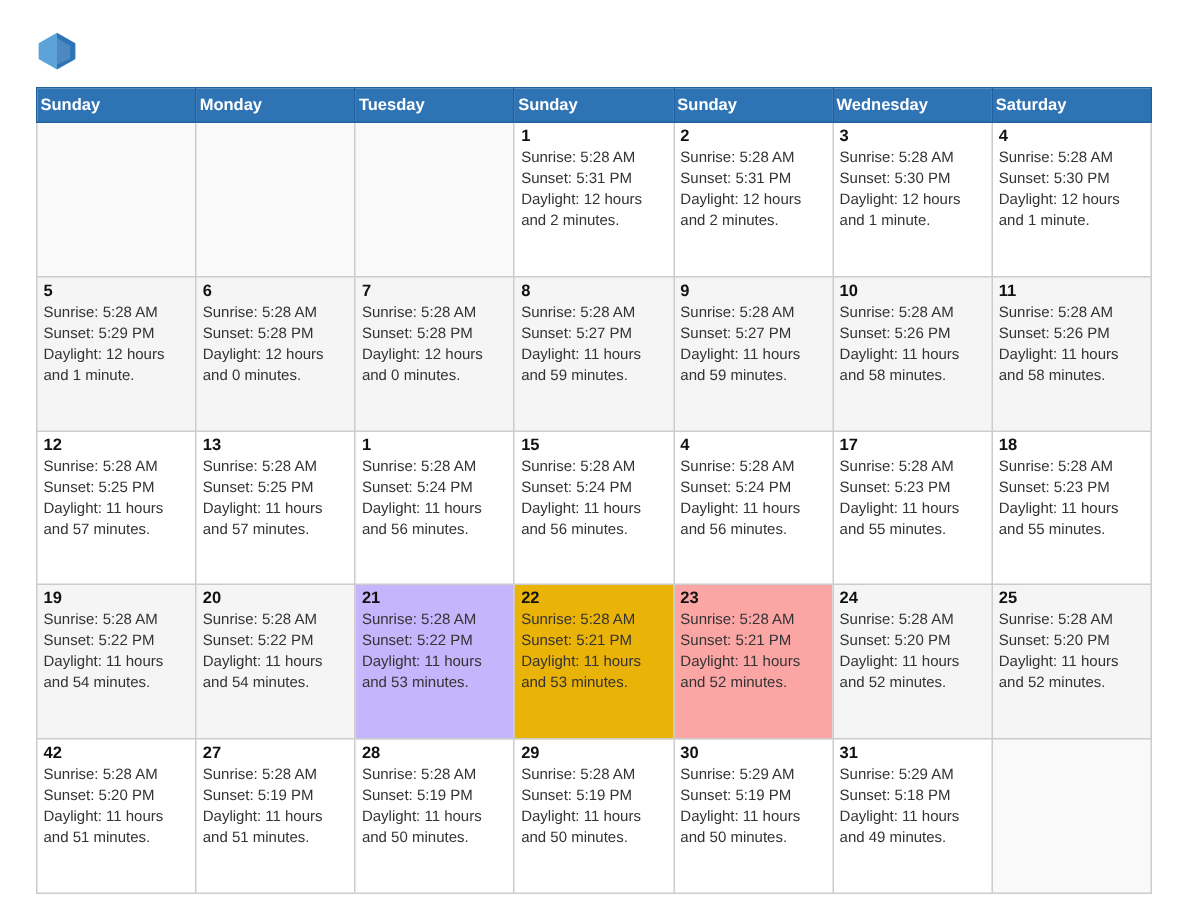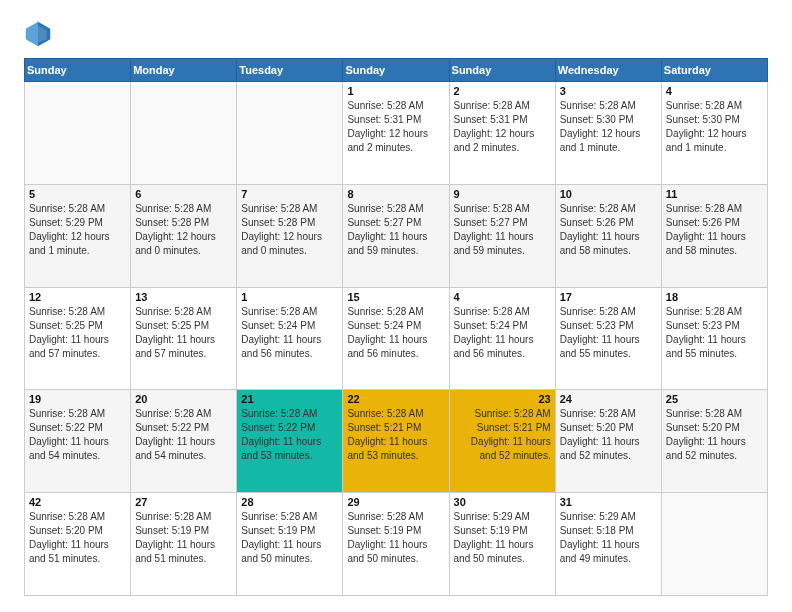--- a/index.html
+++ b/index.html
@@ -274,35 +274,35 @@
 Daylight: 11 hours
 and 54 minutes.</div>
           </td>
           <td style="background: rgb(245, 245, 245);">
             <div class="day-num">20</div>
             <div class="day-info" style="white-space: pre-line;">Sunrise: 5:28 AM
 Sunset: 5:22 PM
 Daylight: 11 hours
 and 54 minutes.</div>
           </td>
-          <td style="background: #14b8a6;">
+          <td style="background: #c4b5fd;">
             <div class="day-num">21</div>
             <div class="day-info" style="white-space: pre-line;">Sunrise: 5:28 AM
 Sunset: 5:22 PM
 Daylight: 11 hours
 and 53 minutes.</div>
           </td>
           <td style="background: #eab308;">
             <div class="day-num">22</div>
             <div class="day-info" style="white-space: pre-line;">Sunrise: 5:28 AM
 Sunset: 5:21 PM
 Daylight: 11 hours
 and 53 minutes.</div>
           </td>
-          <td style="background: #eab308; text-align: right;">
+          <td style="background: #fca5a5;">
             <div class="day-num">23</div>
             <div class="day-info" style="white-space: pre-line;">Sunrise: 5:28 AM
 Sunset: 5:21 PM
 Daylight: 11 hours
 and 52 minutes.</div>
           </td>
           <td style="background: rgb(245, 245, 245);">
             <div class="day-num">24</div>
             <div class="day-info" style="white-space: pre-line;">Sunrise: 5:28 AM
 Sunset: 5:20 PM

